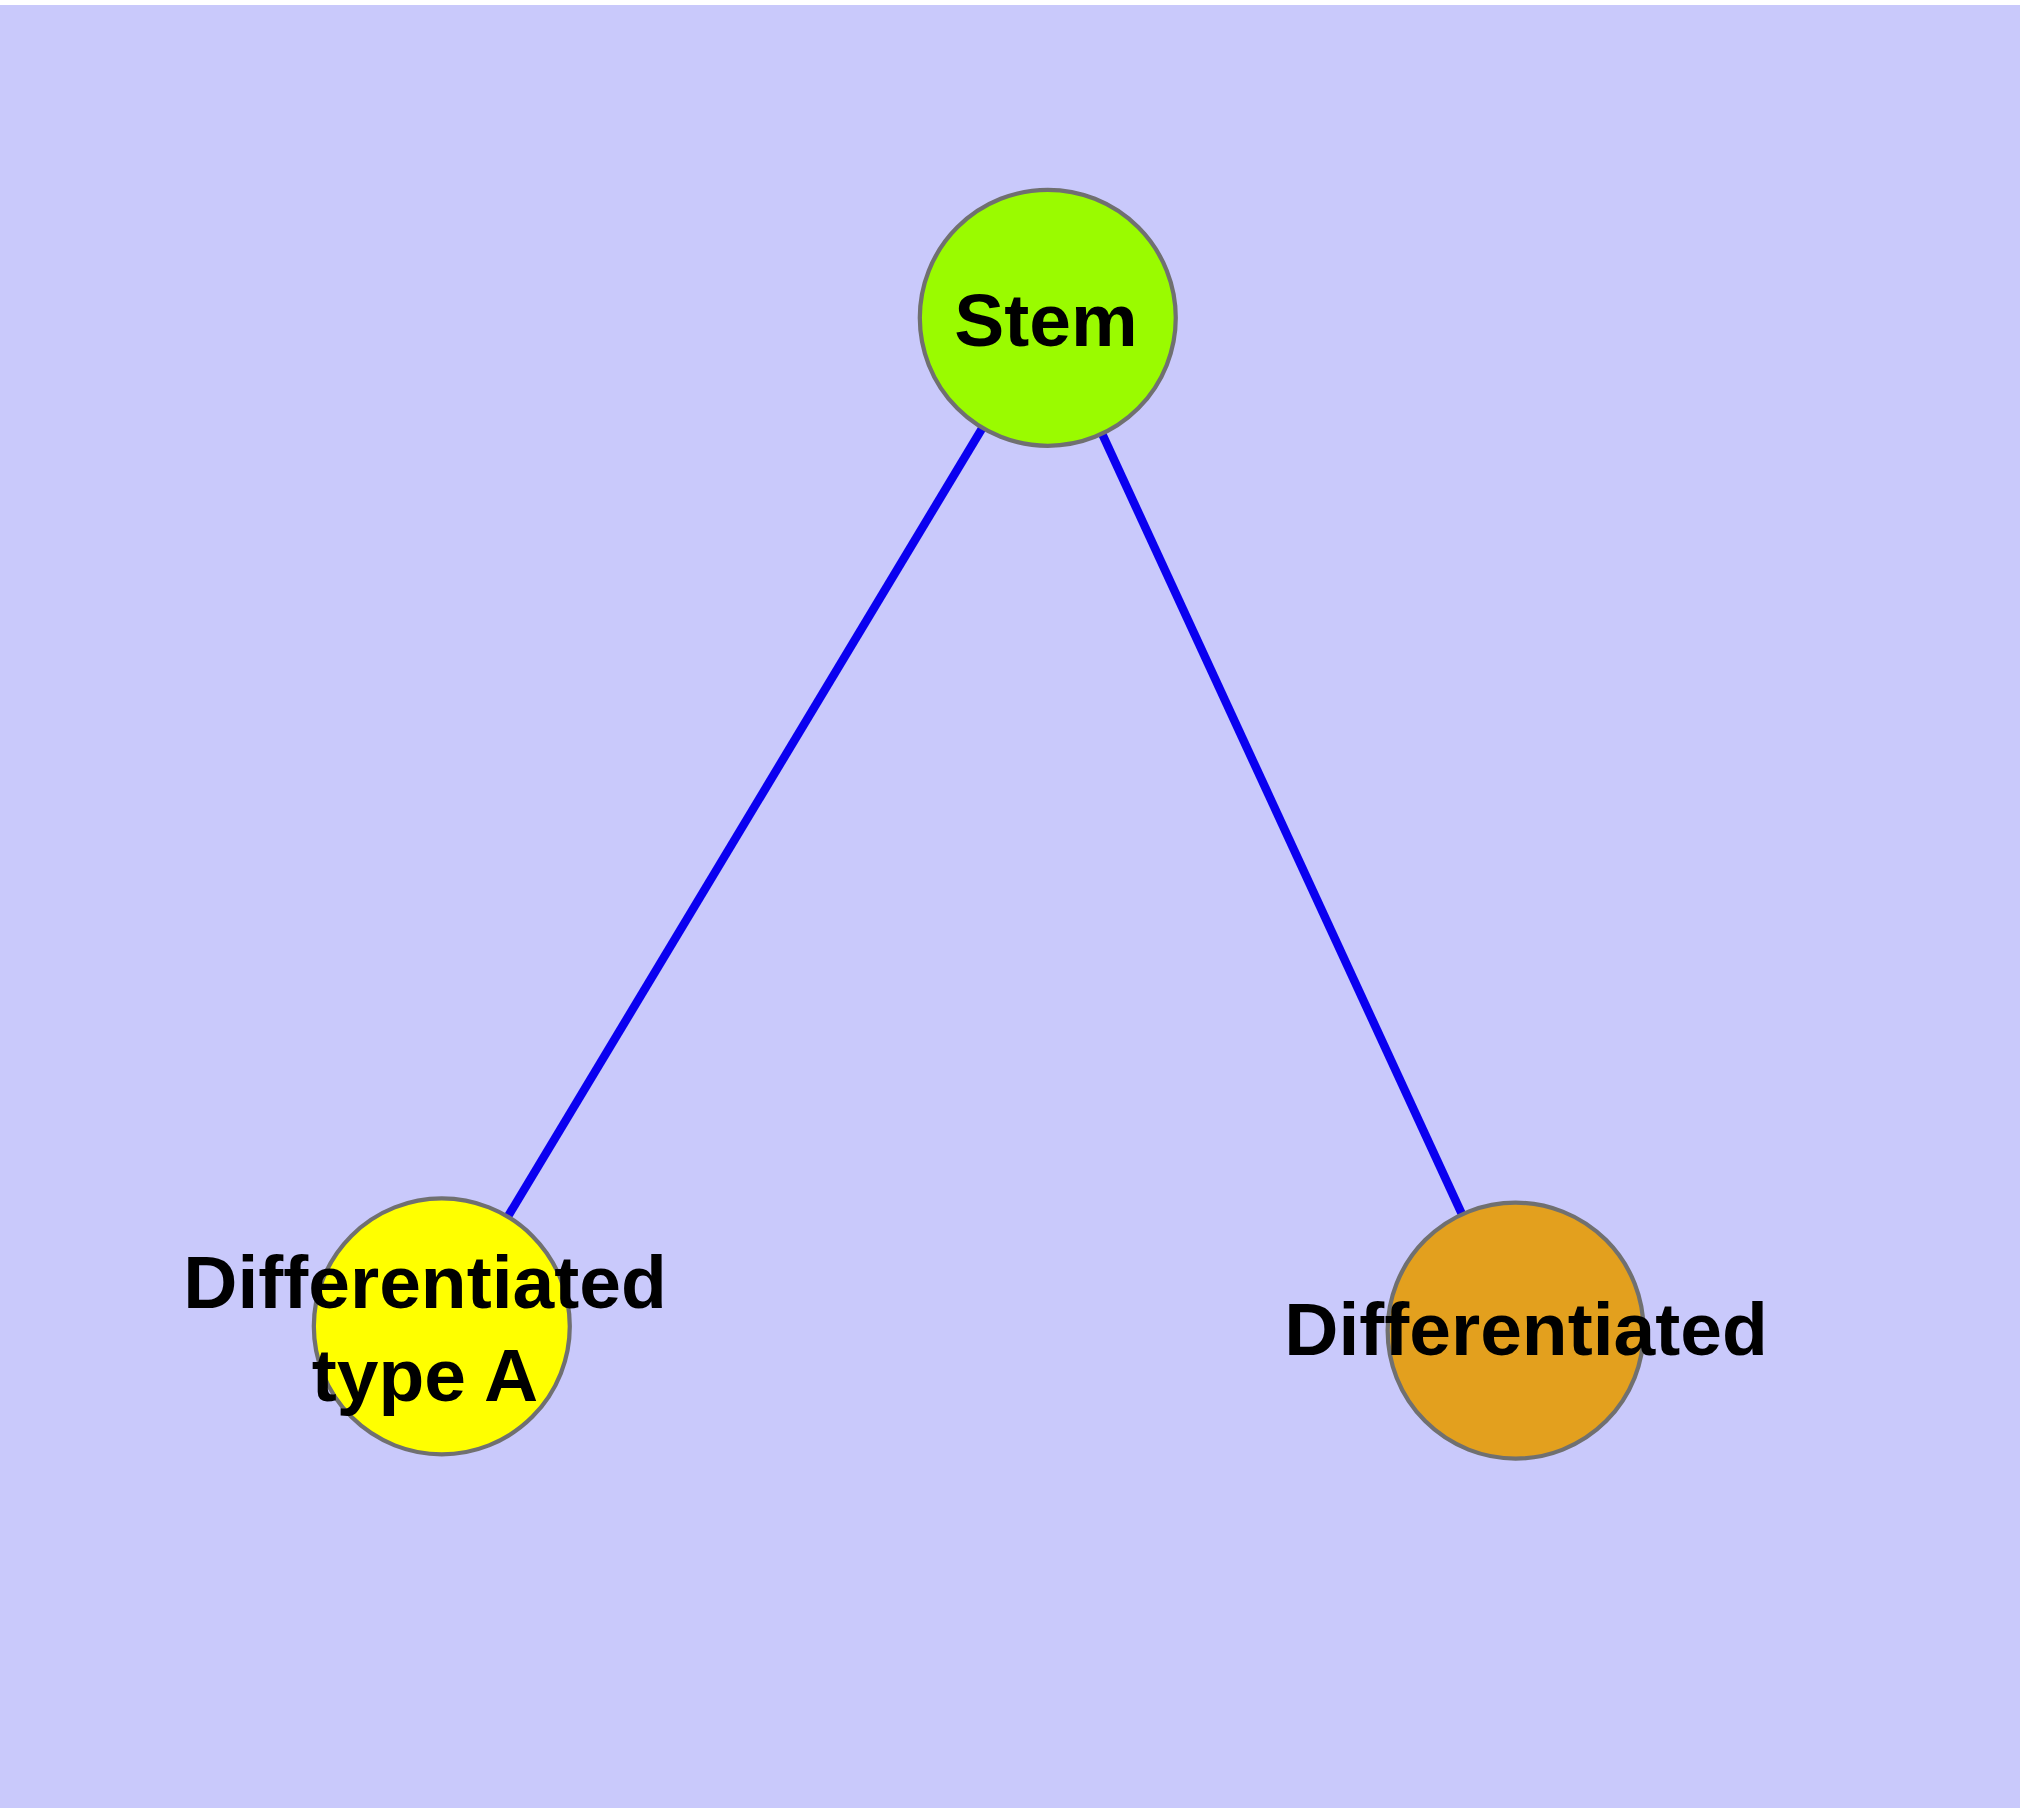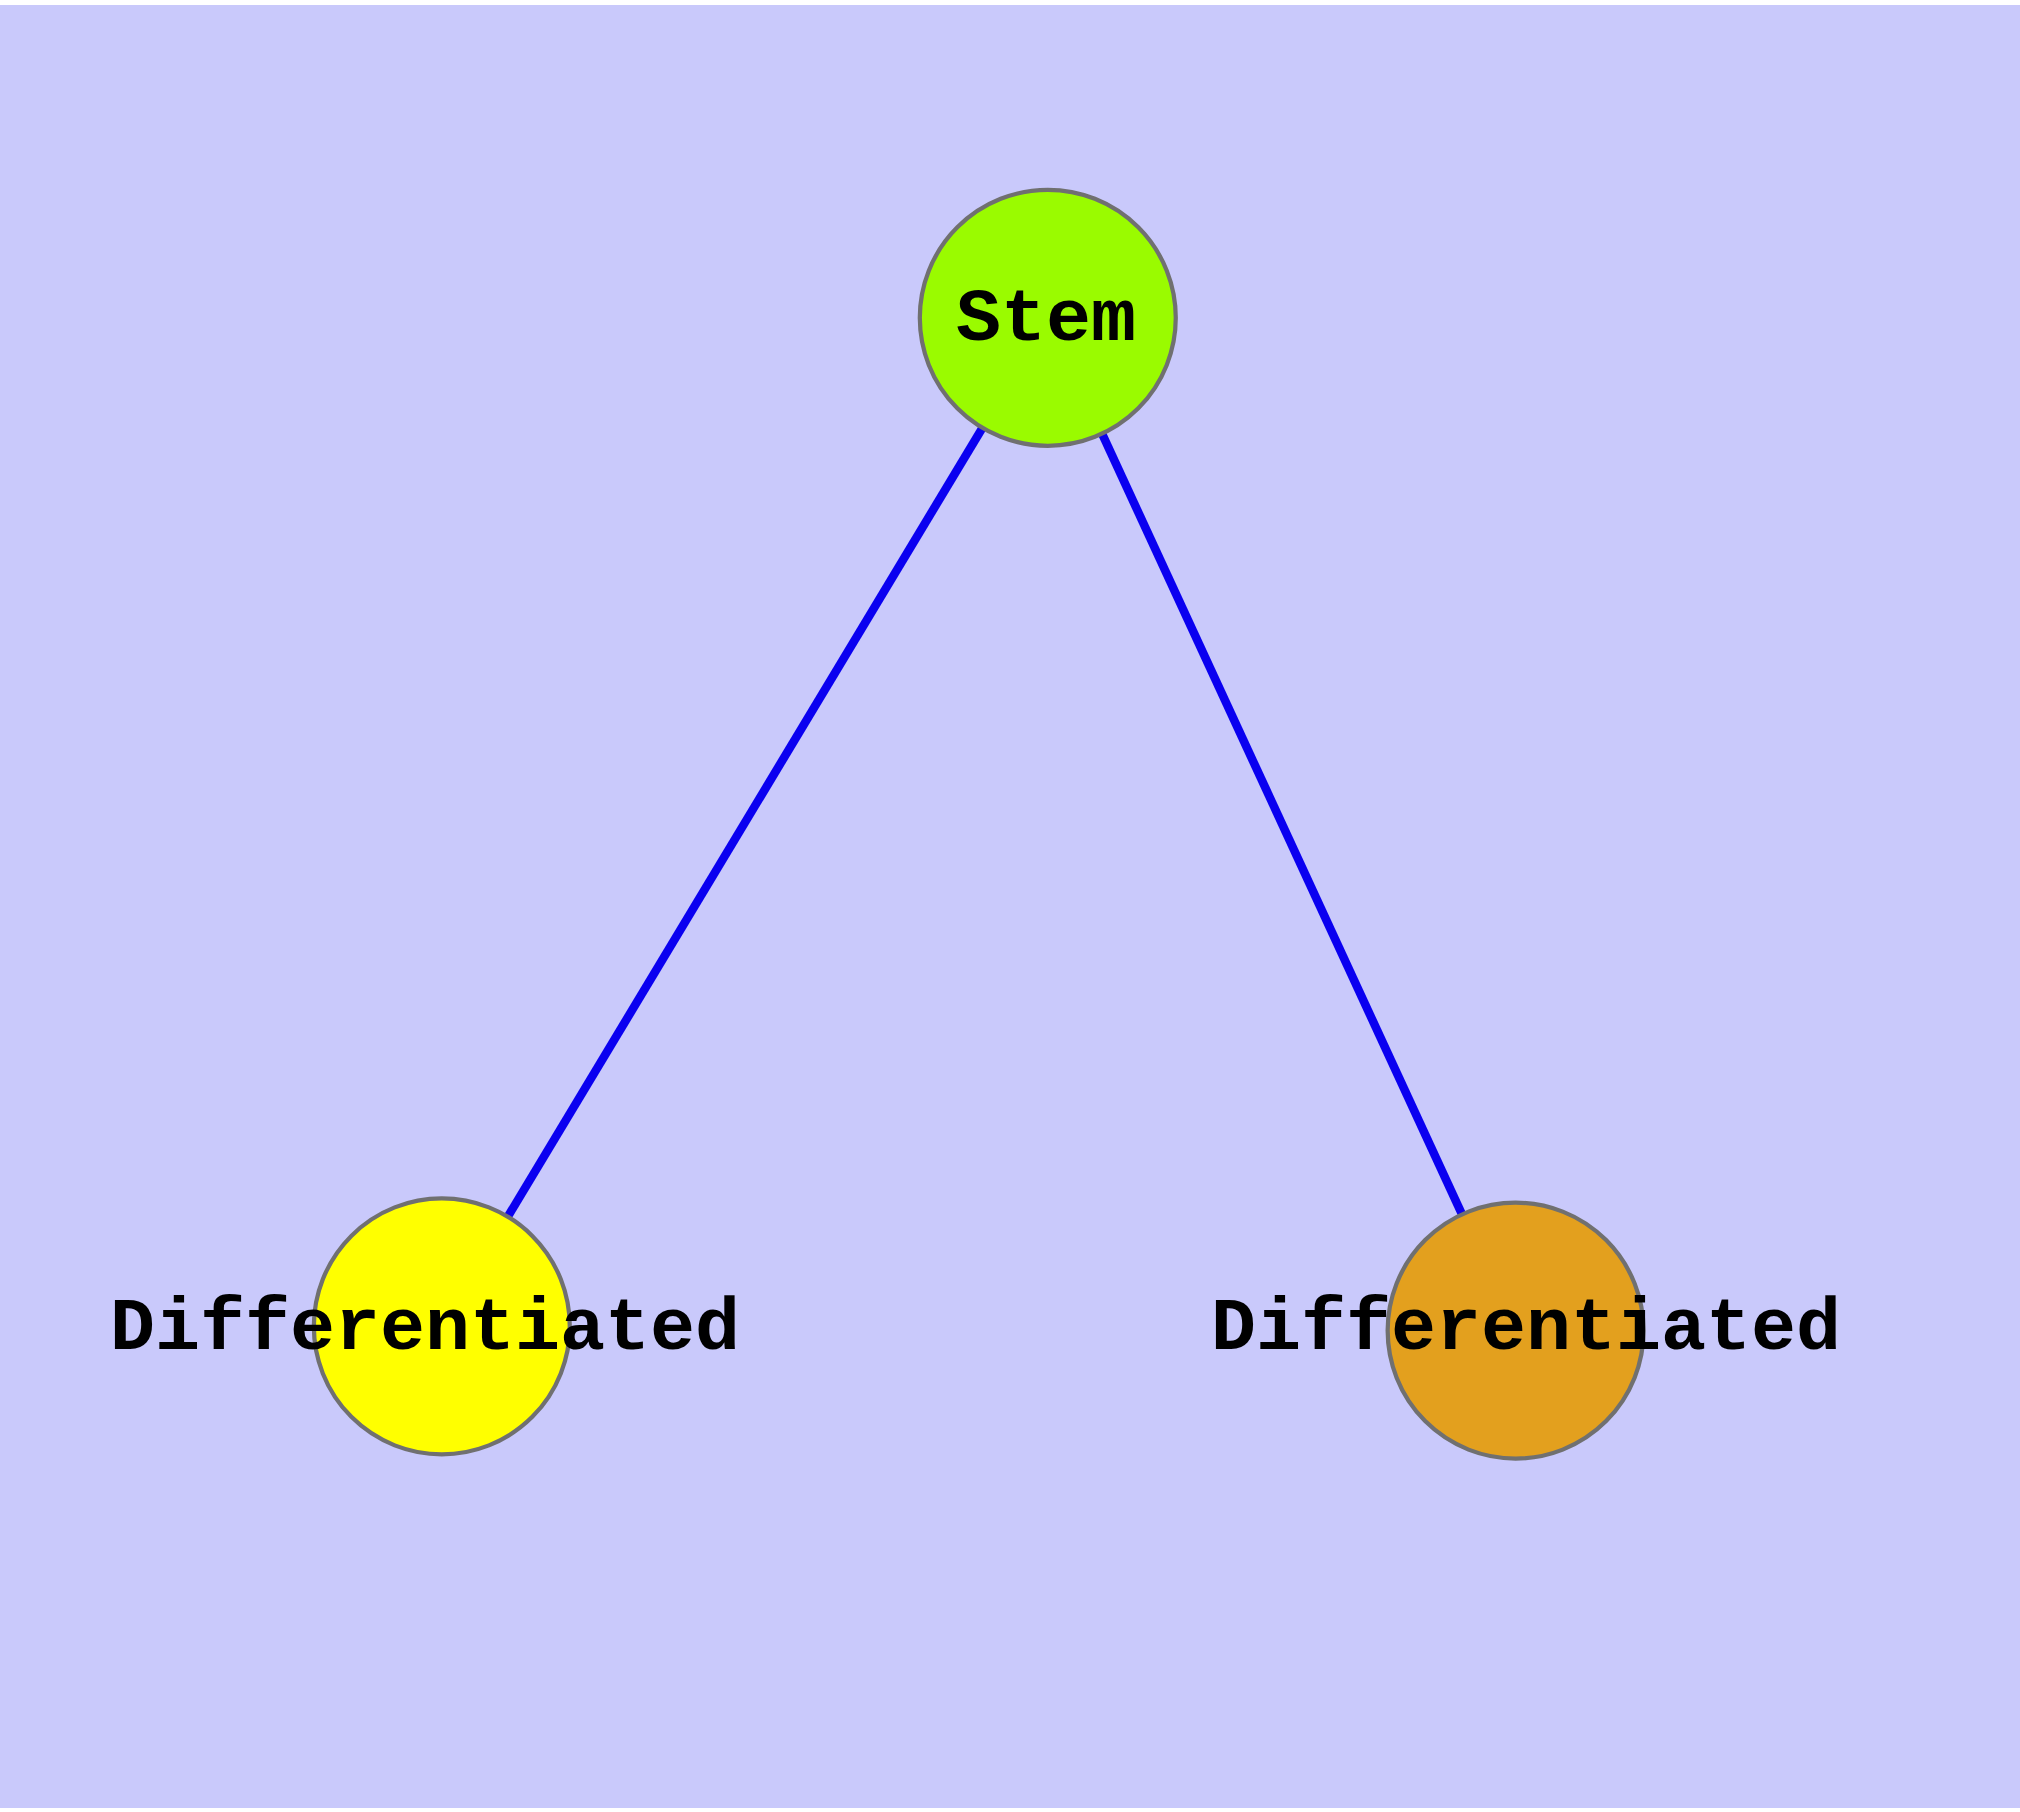--- a/index.html
+++ b/index.html
@@ -6,21 +6,21 @@
     margin: 0;
     padding: 0;
     background: #ffffff;
   }
   .canvas {
     position: relative;
     width: 2021px;
     height: 1812px;
     background: #ffffff;
     overflow: hidden;
-    font-family: Liberation Mono, monospace;
+    font-family: Liberation Sans, sans-serif;
   }
   .panel {
     position: absolute;
     left: 0;
     right: 0;
     top: 5.1px;
     bottom: 4.2px;
     background: #c9c9fb; 
   }
   svg.graph {
@@ -58,20 +58,21 @@
     <circle cx="521" cy="1565" r="151" stroke-width="5" fill="#ffff00" stroke="#707070"></circle>
     <circle cx="1788" cy="1570" r="151" stroke-width="5" fill="#e3a01e" stroke="#707070"></circle>
   </svg>
 
   <div class="node-label" style="left: 1046px; top: 320px; color: rgb(0, 0, 0);">
     <span>Stem</span>
   </div>
 
   <div class="node-label" style="left: 425px; top: 1329px; color: rgb(0, 0, 0);">
     <span>Differentiated</span>
+    <span>type A</span>
   </div>
 
   <div class="node-label" style="left: 1526px; top: 1329px; color: rgb(0, 0, 0);">
     <span>Differentiated</span>
   </div>
 
 </div>
 
 
 </body></html>

